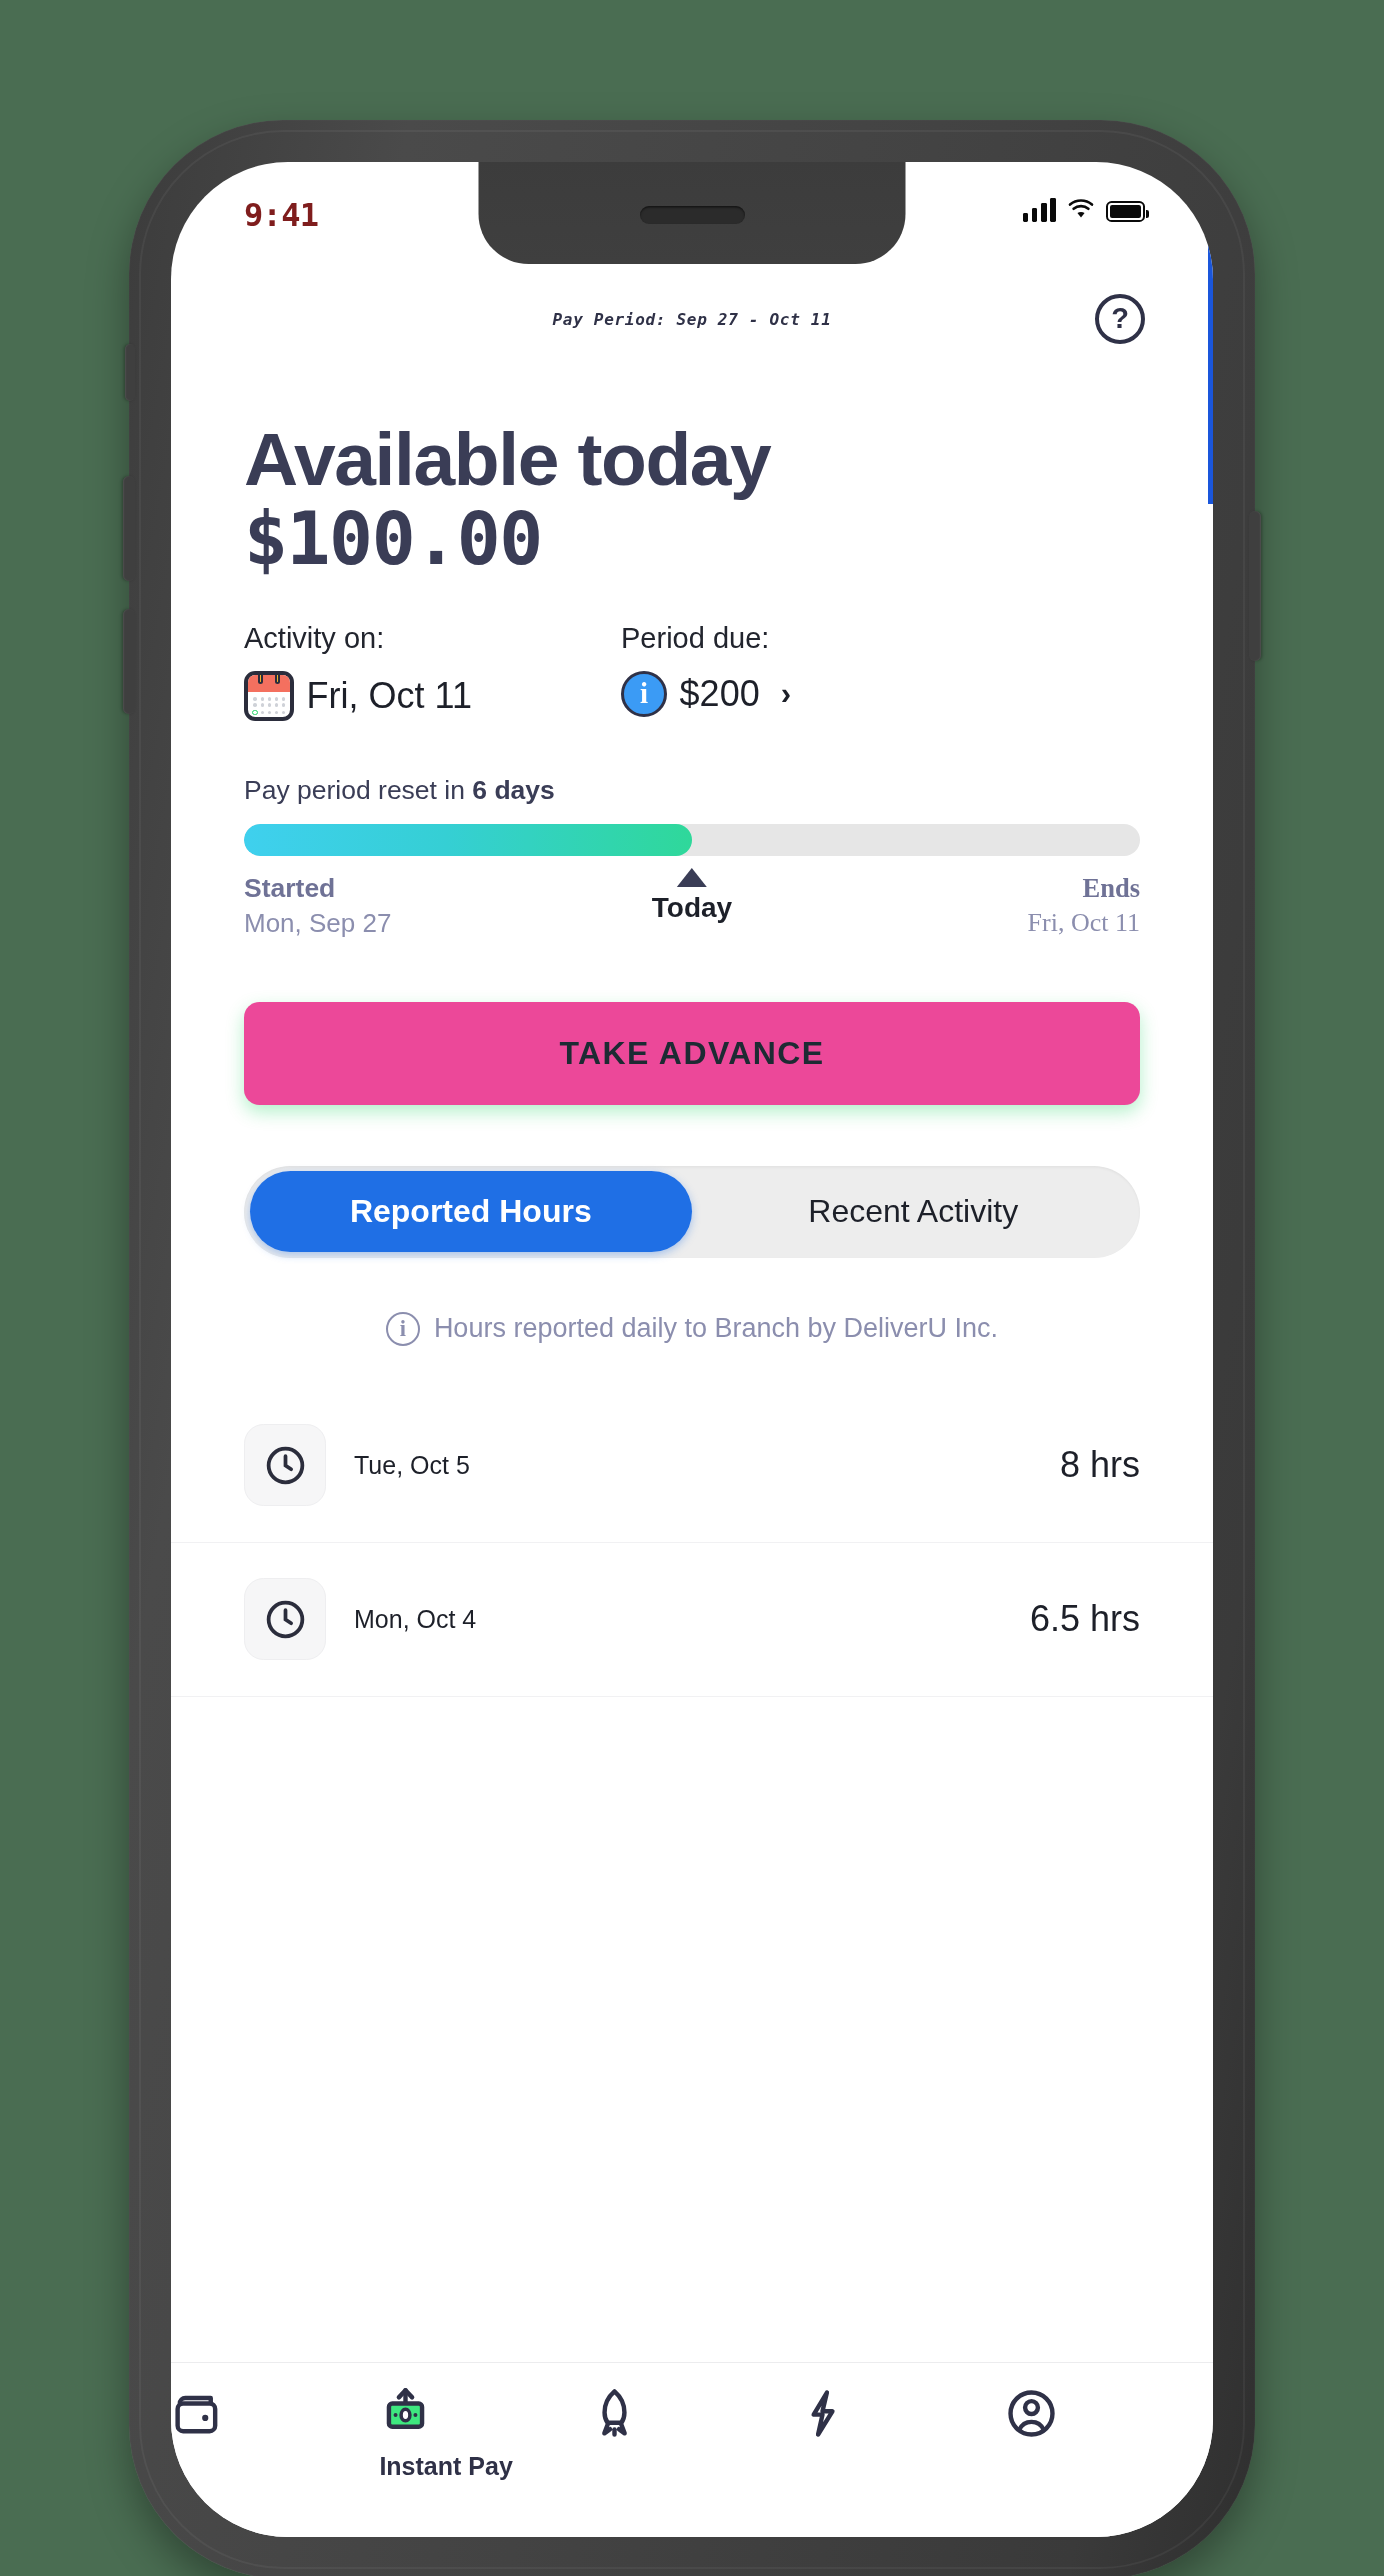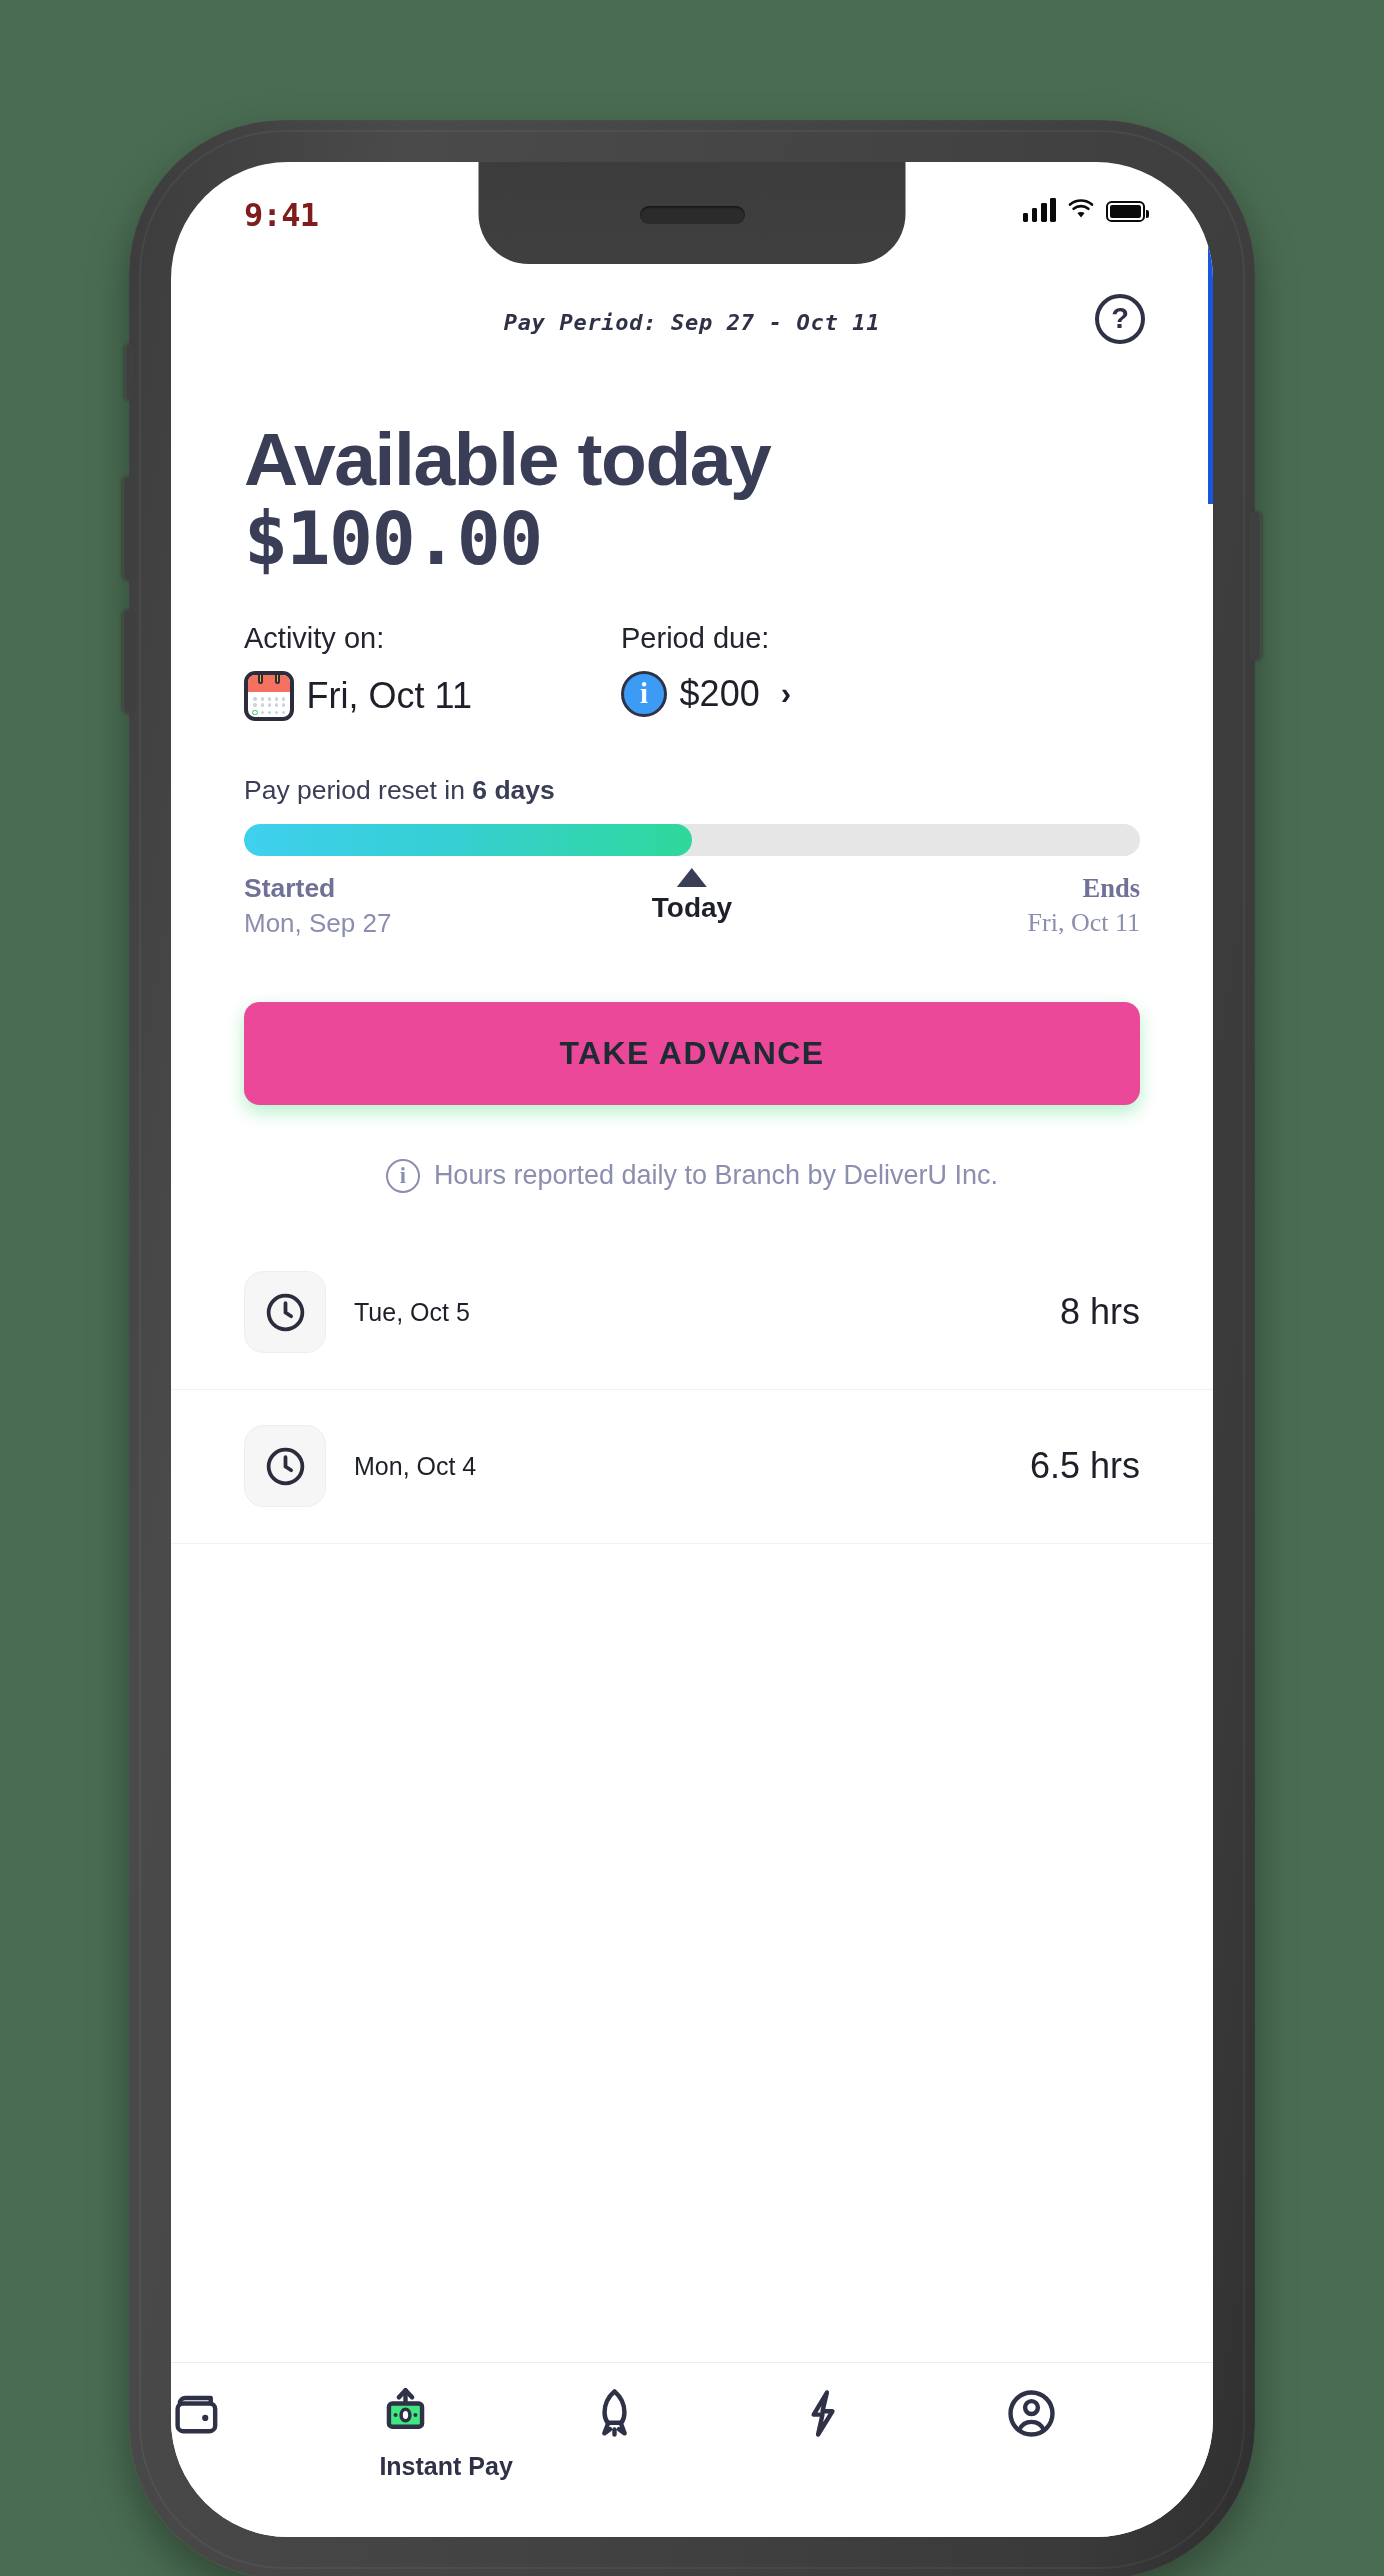--- a/index.html
+++ b/index.html
@@ -66,21 +66,21 @@
   .battery::after{ content:""; position:absolute; right:-6.3px; top:6.3px; width:3.5px; height:8.4px;
     background:#0a0a0a; border-radius:0 2.1px 2.1px 0; }
   .battery span{ display:block; width:100%; height:100%; background:#0a0a0a; border-radius:2.1px; }
 
   
   .app{ position:absolute; left:0; top:112px; width:100%; }
 
   .topbar{ position:relative; height:105px; }
   .pay-period{ position:absolute; left:0; right:0; top:36px; text-align:center;
     font-family:"DejaVu Sans Mono", monospace; font-style:italic; font-weight:bold;
-    font-size:22px; color:#2f3147; letter-spacing:0.7px; }
+    font-size:16px; color:#2f3147; letter-spacing:0.7px; }
   .help-btn{ position:absolute; right:68px; top:19.6px; width:50px; height:50px;
     border:4.2px solid #2f3147; border-radius:50%;
     display:flex; align-items:center; justify-content:center;
     font-size:29px; font-weight:bold; color:#2f3147; line-height:1; }
 
   .headline{ padding:42px 0 0 73px; }
   .headline h1{ font-size:75px; font-weight:bold; color:#3a3d56;
     letter-spacing:-1.4px; line-height:1.02; }
   .amount{ font-family:"DejaVu Sans Mono", monospace; font-weight:bold;
     font-size:73px; color:#3a3d56; line-height:1.12; letter-spacing:-1.4px; }
@@ -271,20 +271,24 @@
             </div>
             <div class="right">
               <div class="cap">Ends</div>
               <div class="sub">Fri, Oct 11</div>
             </div>
           </div>
         </div>
 
         <div class="advance-btn">TAKE ADVANCE</div>
 
+        <div class="segmented">
+          <div class="seg active">Reported Hours</div>
+          <div class="seg inactive">Recent Activity</div>
+        </div>
 
         <div class="note">
           <span class="i-out">i</span>
           <span class="txt">Hours reported daily to Branch by DeliverU Inc.</span>
         </div>
 
         <div class="hours-list">
           <div class="hour-row">
             <span class="clock-tile">
               <svg viewBox="0 0 24 24" fill="none" stroke="#2b2d3c" stroke-width="2" stroke-linecap="round">

